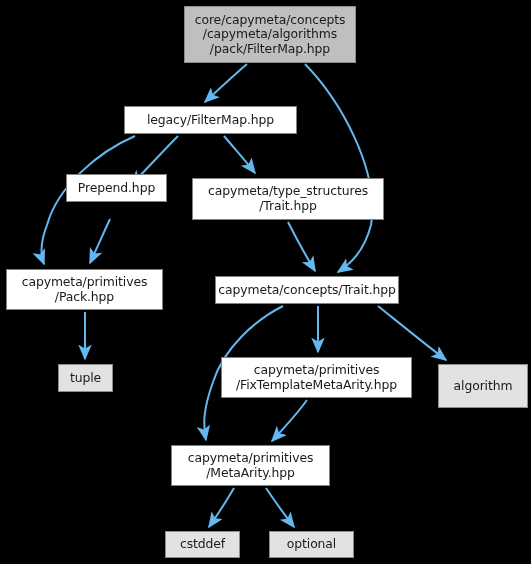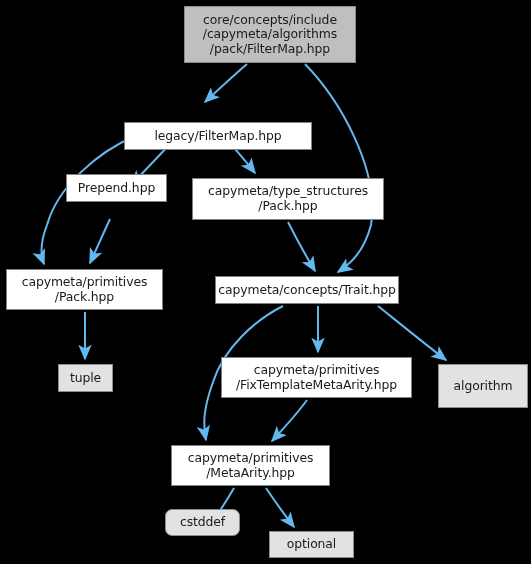--- a/index.html
+++ b/index.html
@@ -76,33 +76,33 @@
         <path d="M 283 306 C 255 320 224 348 213 382 C 203 410 203 424 206 440" fill="none" stroke="#63b8f0" stroke-width="2" marker-end="url(#arrow)"></path>
         <path d="M 318 306 C 318 320 318 336 318 352" fill="none" stroke="#63b8f0" stroke-width="2" marker-end="url(#arrow)"></path>
         <path d="M 378 306 C 398 322 425 344 446 360" fill="none" stroke="#63b8f0" stroke-width="2" marker-end="url(#arrow)"></path>
         <path d="M 307 400 C 297 414 284 428 272 441" fill="none" stroke="#63b8f0" stroke-width="2" marker-end="url(#arrow)"></path>
         <path d="M 234 488 C 227 500 218 514 209 527" fill="none" stroke="#63b8f0" stroke-width="2" marker-end="url(#arrow)"></path>
         <path d="M 266 488 C 274 500 284 514 294 527" fill="none" stroke="#63b8f0" stroke-width="2" marker-end="url(#arrow)"></path>
       </g>
   </svg>
 
   <div id="nodes-group">
-      <div class="node root" style="left: 184px; top: 6px; width: 172px; height: 57px;"><span class="label">core/concepts/include
+      <div class="node root" style="left: 184px; top: 6px; width: 172px; height: 57px;"><span class="label">core/capymeta/concepts
 /capymeta/algorithms
 /pack/FilterMap.hpp</span></div>
-      <div class="node " style="left: 124px; top: 106px; width: 188px; height: 28px; margin-top: 16px;"><span class="label">legacy/FilterMap.hpp</span></div>
+      <div class="node " style="left: 124px; top: 106px; width: 173px; height: 28px;"><span class="label">legacy/FilterMap.hpp</span></div>
       <div class="node " style="left: 66px; top: 174px; width: 101px; height: 28px;"><span class="label">Prepend.hpp</span></div>
       <div class="node " style="left: 192px; top: 178px; width: 192px; height: 42px;"><span class="label">capymeta/type_structures
-/Pack.hpp</span></div>
+/Trait.hpp</span></div>
       <div class="node " style="left: 6px; top: 269px; width: 157px; height: 41px;"><span class="label">capymeta/primitives
 /Pack.hpp</span></div>
       <div class="node " style="left: 215px; top: 276px; width: 184px; height: 28px;"><span class="label">capymeta/concepts/Trait.hpp</span></div>
       <div class="node sys" style="left: 58px; top: 364px; width: 55px; height: 28px;"><span class="label">tuple</span></div>
       <div class="node " style="left: 221px; top: 357px; width: 191px; height: 41px;"><span class="label">capymeta/primitives
 /FixTemplateMetaArity.hpp</span></div>
       <div class="node sys" style="left: 438px; top: 364px; width: 90px; height: 44px;"><span class="label">algorithm</span></div>
       <div class="node " style="left: 171px; top: 445px; width: 159px; height: 41px;"><span class="label">capymeta/primitives
 /MetaArity.hpp</span></div>
-      <div class="node sys" style="left: 165px; top: 509px; width: 75px; height: 27px; border-radius: 7px;"><span class="label">cstddef</span></div>
+      <div class="node sys" style="left: 165px; top: 531px; width: 75px; height: 27px;"><span class="label">cstddef</span></div>
       <div class="node sys" style="left: 269px; top: 531px; width: 85px; height: 27px;"><span class="label">optional</span></div>
     </div>
 
 </div>
 
 </body></html>

